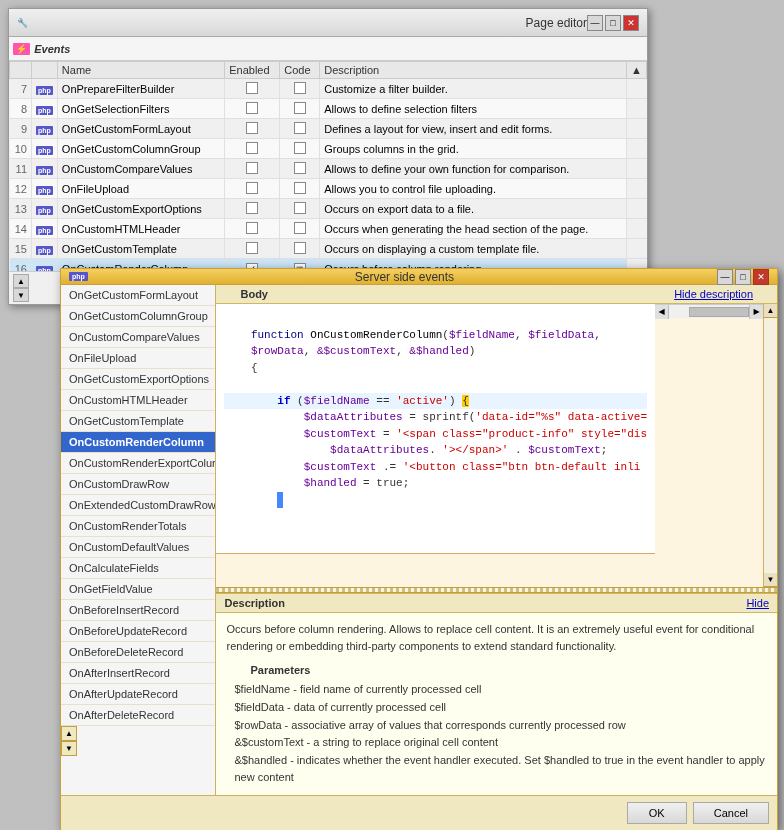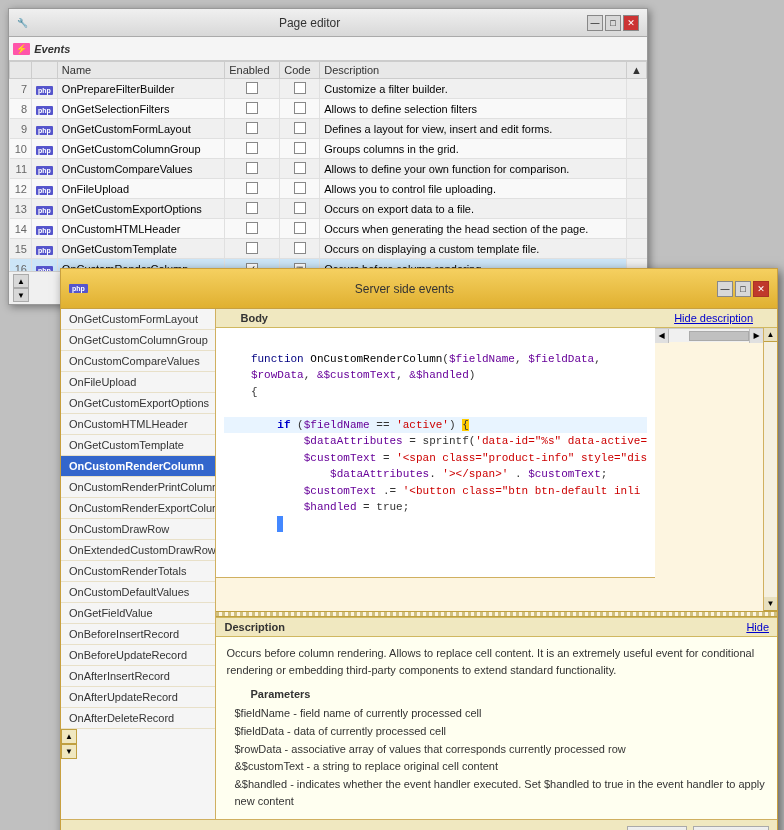--- a/index.html
+++ b/index.html
@@ -22,21 +22,21 @@
       display: flex;
       align-items: center;
       justify-content: space-between;
       height: 28px;
     }
 
     .window-titlebar-title {
       font-size: 12px;
       color: #333;
       flex: 1;
-      text-align: center;
+      text-align: right;
     }
 
     .window-controls {
       display: flex;
       gap: 2px;
     }
 
     .win-btn {
       width: 16px; height: 16px;
       border: 1px solid #888;
@@ -142,21 +142,21 @@
       box-shadow: 3px 3px 10px rgba(0,0,0,0.5);
     }
 
     .sse-titlebar {
       background: linear-gradient(to bottom, #f5d060, #e0b030);
       border-bottom: 1px solid #c8a040;
       padding: 4px 8px;
       display: flex;
       align-items: center;
       justify-content: flex-end;
-      height: 40px;
+      height: 16px;
     }
 
     .sse-title {
       font-size: 12px;
       color: #333;
       flex: 1;
       text-align: center;
     }
 
     .sse-php-icon {
@@ -523,29 +523,30 @@
     <div class="sse-left">
       <div id="sse-events-list">
           <div class="sse-event-item">OnGetCustomFormLayout</div>
           <div class="sse-event-item">OnGetCustomColumnGroup</div>
           <div class="sse-event-item">OnCustomCompareValues</div>
           <div class="sse-event-item">OnFileUpload</div>
           <div class="sse-event-item">OnGetCustomExportOptions</div>
           <div class="sse-event-item">OnCustomHTMLHeader</div>
           <div class="sse-event-item">OnGetCustomTemplate</div>
           <div class="sse-event-item selected">OnCustomRenderColumn</div>
-          <div class="sse-event-item">OnCustomRenderPrintColumn</div>
           <div class="sse-event-item">OnCustomRenderExportColumn</div>
           <div class="sse-event-item">OnCustomDrawRow</div>
           <div class="sse-event-item">OnExtendedCustomDrawRow</div>
           <div class="sse-event-item">OnCustomRenderTotals</div>
           <div class="sse-event-item">OnCustomDefaultValues</div>
+          <div class="sse-event-item">OnCalculateFields</div>
           <div class="sse-event-item">OnGetFieldValue</div>
           <div class="sse-event-item">OnBeforeInsertRecord</div>
           <div class="sse-event-item">OnBeforeUpdateRecord</div>
+          <div class="sse-event-item">OnBeforeDeleteRecord</div>
           <div class="sse-event-item">OnAfterInsertRecord</div>
           <div class="sse-event-item">OnAfterUpdateRecord</div>
           <div class="sse-event-item">OnAfterDeleteRecord</div>
         </div>
 
       <div style="display:flex;flex-direction:column;margin-top:auto;">
         <div class="nav-arrow">▲</div>
         <div class="nav-arrow">▼</div>
       </div>
     </div>

